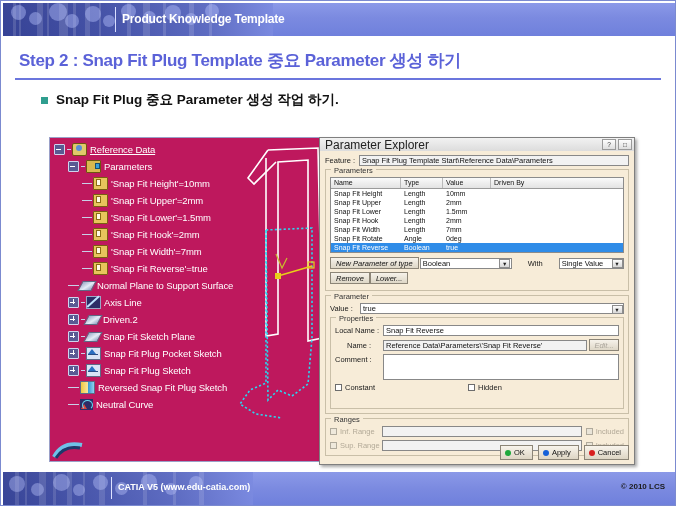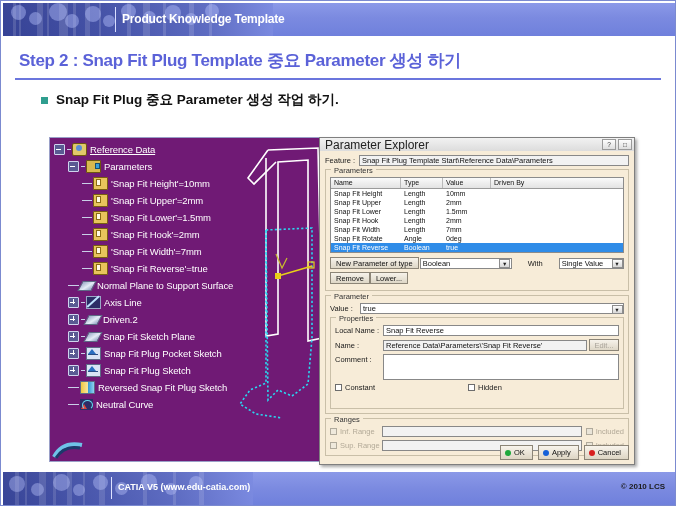--- a/index.html
+++ b/index.html
@@ -33,21 +33,21 @@
   .title-rule{position:absolute;left:14px;top:77px;width:646px;height:2px;background:#6b76dd;}
 
   
   .bullet-row{position:absolute;left:40px;top:90px;display:flex;align-items:center;gap:8px;}
   .bullet-mark{width:7px;height:7px;background:#2f9e8f;display:inline-block;}
   .bullet-text{font-size:13.5px;font-weight:bold;color:#111;white-space:nowrap;}
 
   
   .viewport{position:absolute;left:48px;top:136px;width:280px;height:325px;
           background:#2c2c66;border:1px solid #9aa0c8;box-sizing:border-box;overflow:hidden;}
-  .vp-inner{position:absolute;left:0;top:0;right:0;bottom:0;background:#701a75;}
+  .vp-inner{position:absolute;left:0;top:0;right:0;bottom:0;background:#be185d;}
 
   
   .tree{position:absolute;left:4px;top:3px;font-size:9.5px;color:#ffffff;
         font-family:"Liberation Sans","DejaVu Sans",sans-serif;}
   .tnode{position:relative;display:flex;align-items:center;height:17px;white-space:nowrap;}
   .tlabel{color:#ffffff;font-size:9.5px;letter-spacing:-.1px;}
   .tlabel.root{text-decoration:underline;}
   .plus{width:9px;height:9px;border:1px solid #cfd4ee;background:#5a5a93;border-radius:1px;
         position:relative;flex:0 0 auto;margin-right:2px;}
   .plus:before{content:"";position:absolute;left:1px;top:3.5px;width:5px;height:1px;background:#fff;}
@@ -121,21 +121,21 @@
   .prow.sel div{color:#ffffff;}
   .c-name{width:70px;} .c-type{width:42px;} .c-val{width:48px;} .c-drv{width:100px;}
 
   .combo{background:#fff;border:1px solid #888;height:11px;display:flex;align-items:center;
         font-size:7.5px;padding-left:2px;box-sizing:border-box;color:#111;position:relative;}
   .combo .arw{position:absolute;right:0;top:0;width:11px;height:9px;margin:0.5px;
         background:linear-gradient(180deg,#fcfcfc,#d8d8d8);border:1px solid #8d8d8d;
         box-sizing:border-box;font-size:5.5px;line-height:8px;text-align:center;color:#222;}
   .btn{background:linear-gradient(180deg,#f6f2ea,#ded7c7);border:1px solid #8c8577;
         font-size:7.5px;padding:1px 5px;color:#111;box-sizing:border-box;white-space:nowrap;
-        height:12px;line-height:9px;}
+        height:12px;line-height:9px;font-style:italic;}
   .btn.dis{color:#a9a49a;}
   .chk{width:7px;height:7px;border:1px solid #6d6d6d;background:#fff;display:inline-block;
         margin-right:3px;box-sizing:border-box;flex:0 0 auto;}
   .chk.dis{border-color:#b0aa9c;background:#efe9dc;}
   .chk.rb{background:#e9e4d8;}
   .dim{color:#b3aa98;}
 
   .actbar{position:absolute;right:5px;bottom:4px;display:flex;gap:5px;border-radius:6px;}
   .actbtn{background:linear-gradient(180deg,#f8f4ec,#ddd5c4);border:1px solid #8c8577;
         font-size:7.5px;height:13px;line-height:11px;padding:0 7px 0 4px;display:flex;
@@ -435,21 +435,21 @@
 
         <div class="group" style="padding-top:7px;margin-bottom:0;">
           <span class="gtitle">Properties</span>
 
           <div class="row">
             <span class="lbl" style="width:48px;">Local Name :</span>
             <span class="fld" style="flex:1;">Snap Fit Reverse</span>
           </div>
 
           <div class="row">
-            <span class="lbl" style="width:48px;">Name :</span>
+            <span class="lbl" style="width:36px;margin-left:12px;">Name :</span>
             <span class="fld ro" style="flex:1;">Reference Data\Parameters\'Snap Fit Reverse'</span>
             <span class="btn dis" style="margin-left:2px;width:30px;text-align:center;padding:1px 2px;">Edit...</span>
           </div>
 
           <div class="row" style="align-items:flex-start;">
             <span class="lbl" style="width:48px;padding-top:1px;">Comment :</span>
             <span class="fld" style="flex:1;height:26px;"></span>
           </div>
 
           <div class="row" style="margin-bottom:12px;">

